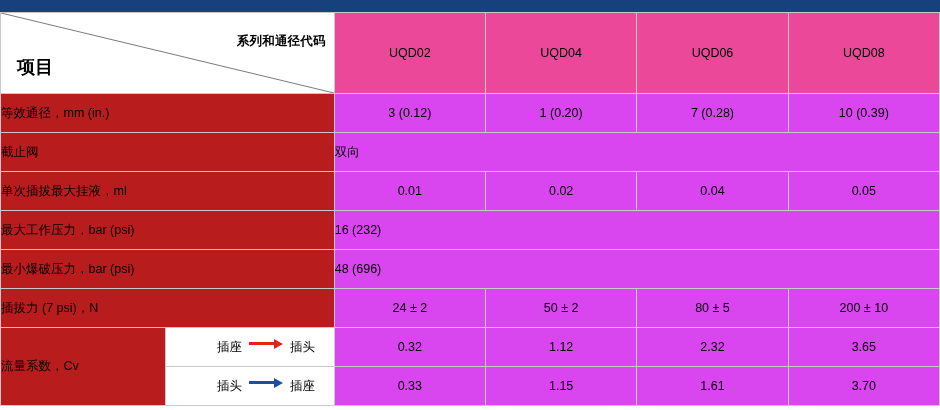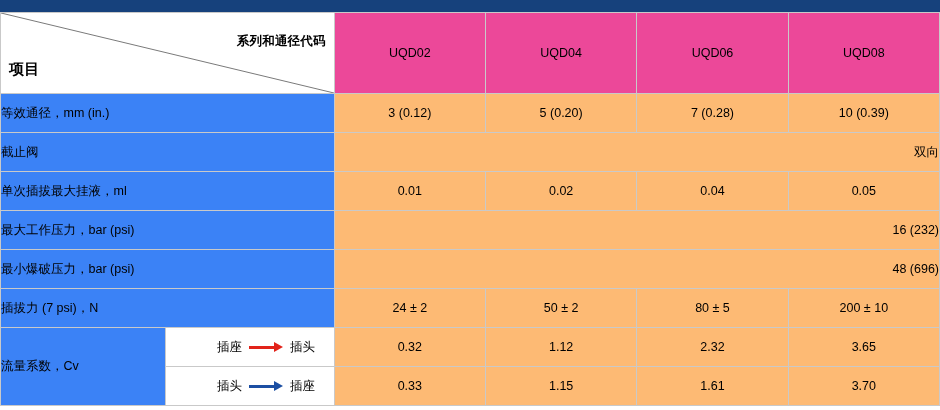--- a/index.html
+++ b/index.html
@@ -63,64 +63,64 @@
   .corner-top {
     position: absolute;
     right: 8px;
     top: 20px;
     font-weight: bold;
     font-size: 12.5px;
     letter-spacing: 0.2px;
   }
   .corner-bottom {
     position: absolute;
-    left: 8px;
+    left: 16px;
     bottom: 14px;
     font-weight: bold;
-    font-size: 15px;
+    font-size: 18px;
     letter-spacing: 0.2px;
   }
   th.model-head {
     height: 80px;
     background: #ec4899;
     text-align: center;
     font-weight: bold;
     font-size: 12.5px;
   }
   td.rowlabel {
     height: 38px;
     padding: 0 10px;
     font-weight: bold;
     font-size: 12.5px;
     text-align: left;
-    background: #3b82f6;
+    background: #b91c1c;
   }
   td.value {
     text-align: center;
     font-size: 12.5px;
     height: 38px;
-    background: #fdba74;
+    background: #d946ef;
   }
   td.value.span {
-    text-align: right;
+    text-align: left;
   }
   td.sublabel {
     text-align: center;
     font-weight: bold;
     font-size: 12.5px;
     height: 34px;
     background: #ffffff;
     white-space: nowrap;
   }
   td.rowlabel.tall {
     height: 68px;
   }
   .flow-line {
     display: inline-flex;
-    align-items: center;
+    align-items: flex-start;
     justify-content: center;
     gap: 7px;
     margin-left: 32px;
   }
   .arrow {
     display: inline-block;
     position: relative;
     width: 34px;
     height: 10px;
   }
@@ -175,21 +175,21 @@
         </td>
         <th class="model-head">UQD02</th>
         <th class="model-head">UQD04</th>
         <th class="model-head">UQD06</th>
         <th class="model-head">UQD08</th>
       </tr>
 
       <tr>
         <td class="rowlabel" colspan="2">等效通径，mm (in.)</td>
         <td class="value">3 (0.12)</td>
-        <td class="value">5 (0.20)</td>
+        <td class="value">1 (0.20)</td>
         <td class="value">7 (0.28)</td>
         <td class="value">10 (0.39)</td>
       </tr>
 
       <tr>
         <td class="rowlabel" colspan="2">截止阀</td>
         <td class="value span" colspan="4">双向</td>
       </tr>
 
       <tr>

